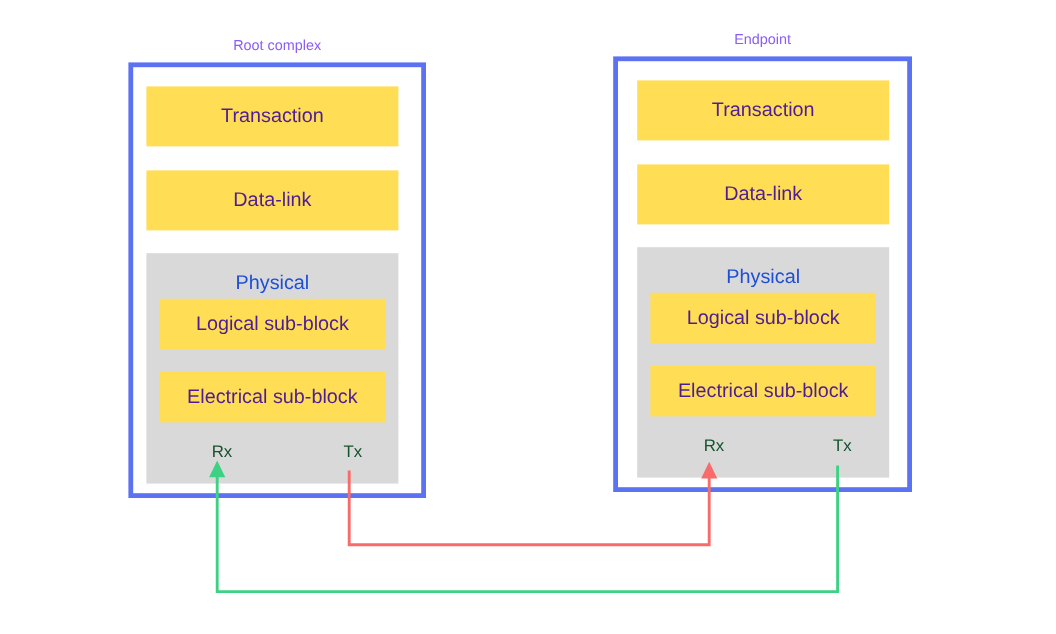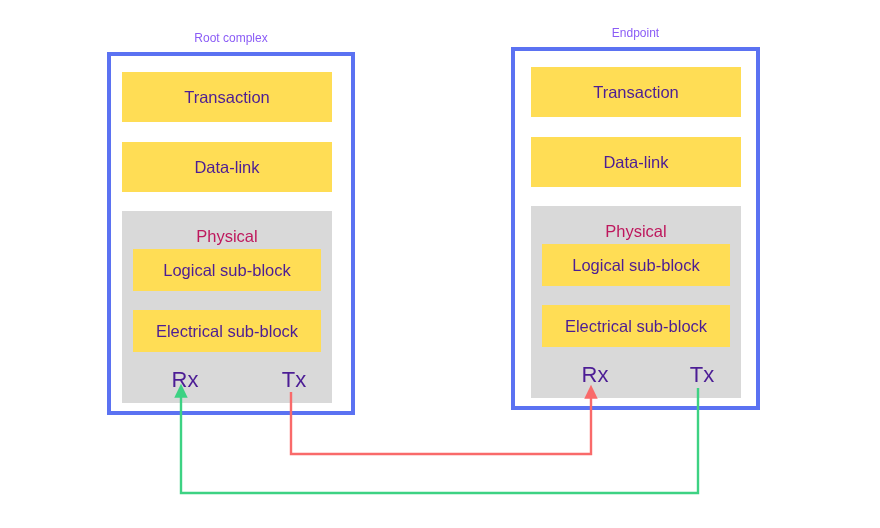--- a/index.html
+++ b/index.html
@@ -55,29 +55,29 @@
     position: absolute;
     box-sizing: border-box;
     background: #d9d9d9;
   }
   .phys-caption {
     position: absolute;
     left: 0;
     right: 0;
     text-align: center;
     font-size: 16.5px;
-    color: #be185d;
+    color: #1d4ed8;
     line-height: 1;
   }
 
   
   .port-label {
     position: absolute;
-    font-size: 22px;
-    color: #4c1d95;
+    font-size: 14px;
+    color: #14532d;
     line-height: 1;
     text-align: right;
     white-space: nowrap;
     transform: translateX(-50%);
   }
 
   
   #links {
     position: absolute;
     left: 0;

